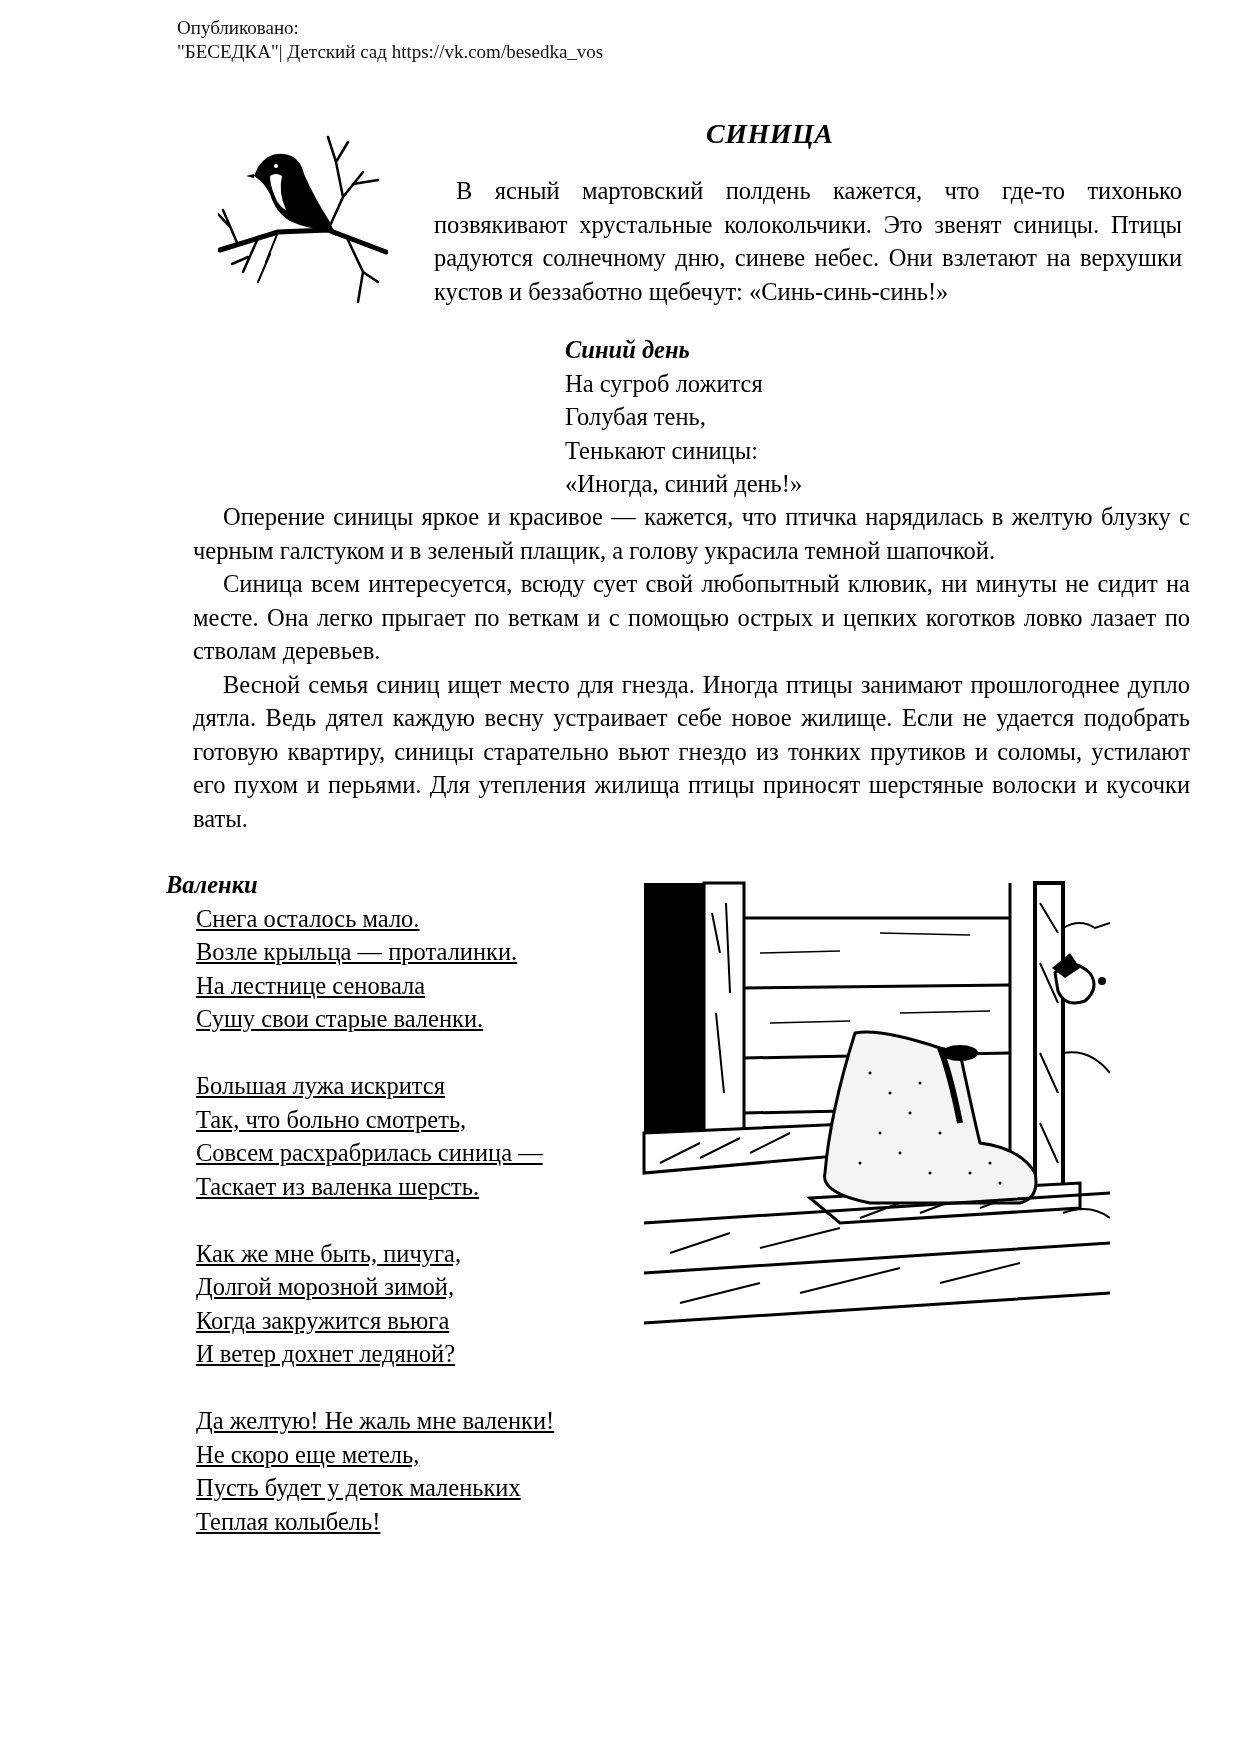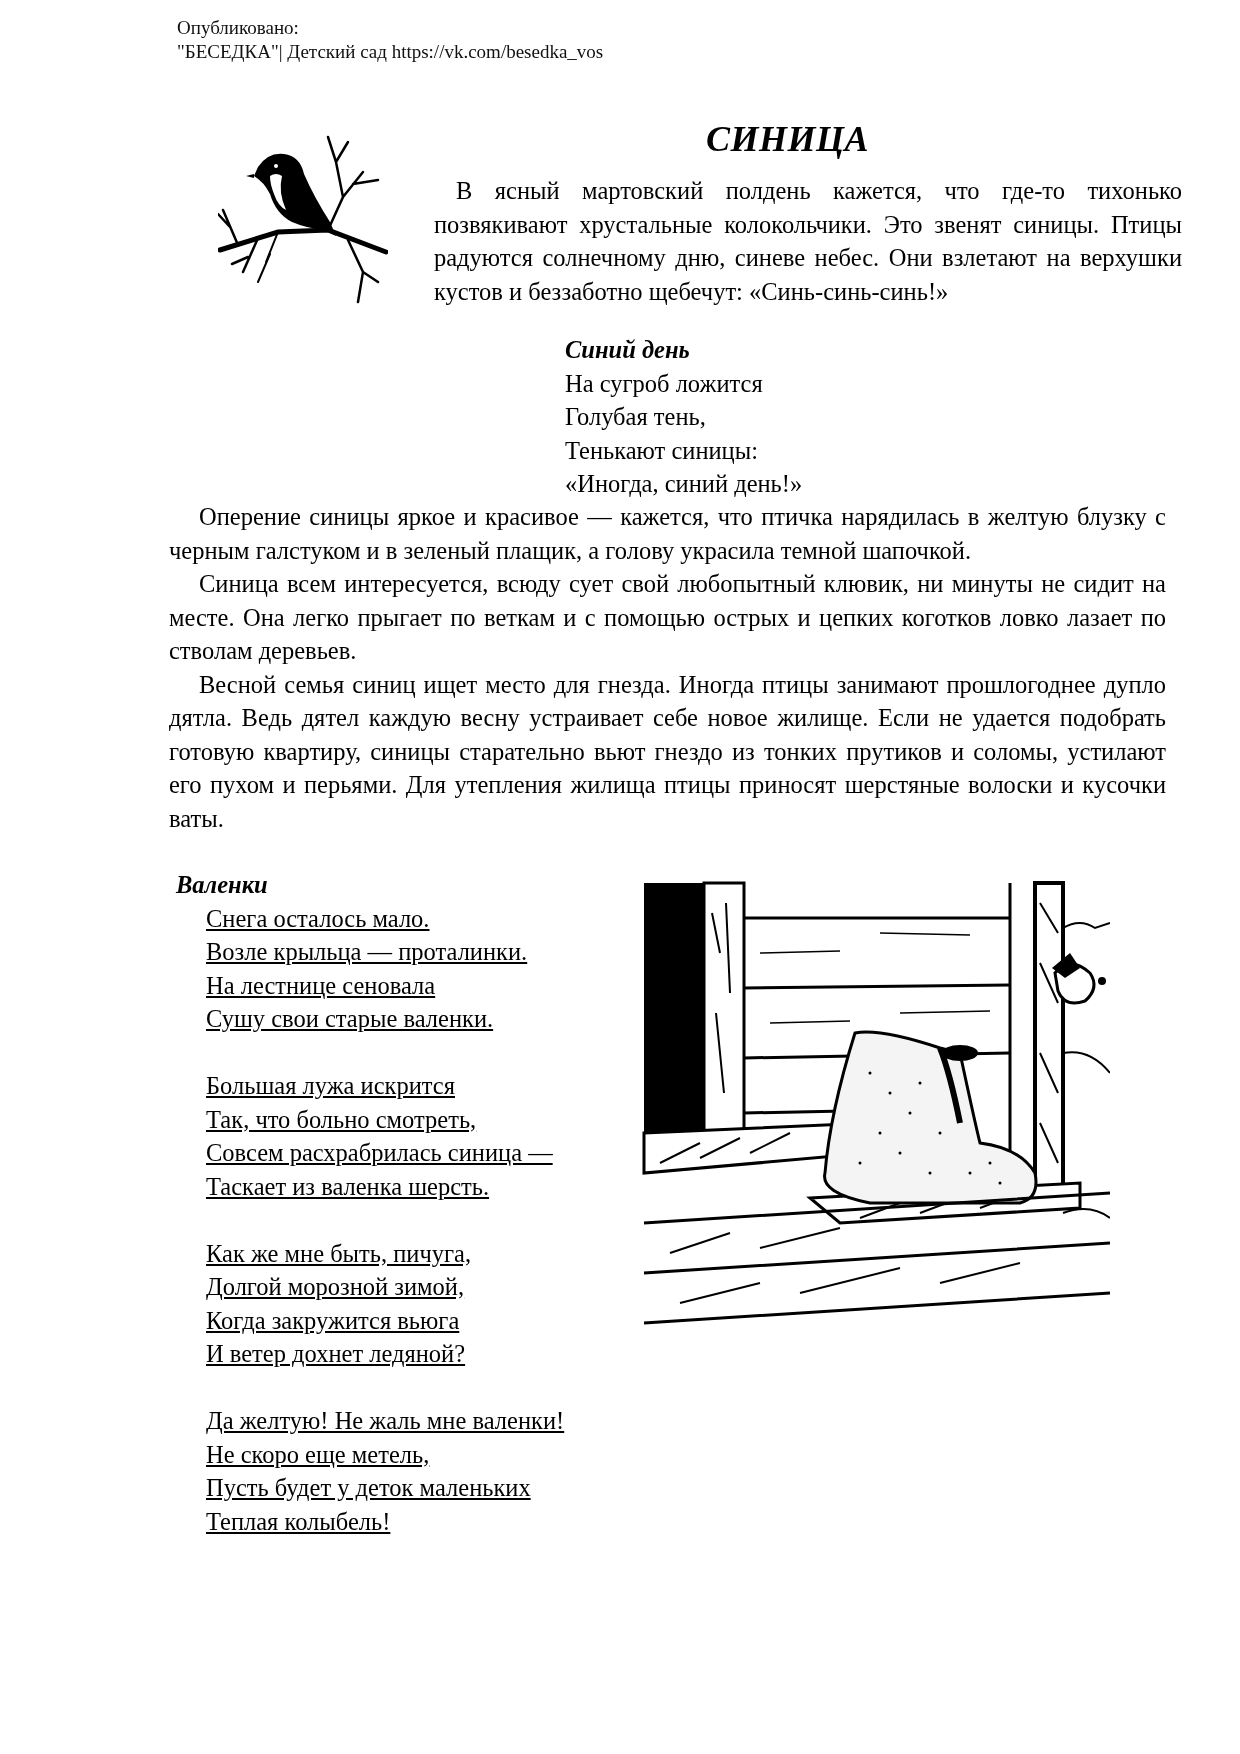--- a/index.html
+++ b/index.html
@@ -6,43 +6,43 @@
     body {
       width: 1240px; height: 1754px; position: relative; overflow: hidden;
       font-family: "Liberation Serif", "DejaVu Serif", serif; color: #000;
     }
     .header {
       position: absolute; left: 177px; top: 16px;
       font-size: 19px; line-height: 24px; color: #111; font-family: Liberation Serif, serif;
     }
     .title {
       position: absolute; left: 706px; top: 118px;
-      font-size: 36px; font-weight: bold; font-style: italic; letter-spacing: 0.5px;
+      font-size: 28px; font-weight: bold; font-style: italic; letter-spacing: 0.5px;
     }
     .bird-top {
       position: absolute; left: 218px; top: 132px; width: 170px; height: 172px;
     }
     .body-text { font-size: 24.5px; line-height: 33.5px; }
     .p-intro {
       position: absolute; left: 426px; top: 166px; width: 748px;
       text-align: justify; text-indent: 22px; margin: 8px;
     }
     .poem1 {
       position: absolute; left: 565px; top: 333px;
     }
     .poem1 .ptitle, .poem2 .ptitle { font-weight: bold; font-style: italic; }
     .p-main {
-      position: absolute; left: 169px; top: 500px; width: 997px;
+      position: absolute; left: 193px; top: 500px; width: 997px;
     }
     .p-main p {
       margin: 0; text-align: justify; text-indent: 30px;
       text-align-last: left;
     }
     .poem2 {
-      position: absolute; left: 176px; top: 868px; width: 440px;
+      position: absolute; left: 166px; top: 868px; width: 440px;
     }
     .poem2 .ptitle { margin-left: 0; }
     .poem2 .line { padding-left: 30px; white-space: nowrap; text-decoration: underline; }
     .poem2 .gap { height: 33.5px; }
     .illus {
       position: absolute; left: 640px; top: 873px; width: 470px; height: 482px;
     }
   </style>
 </head>
 <body>

